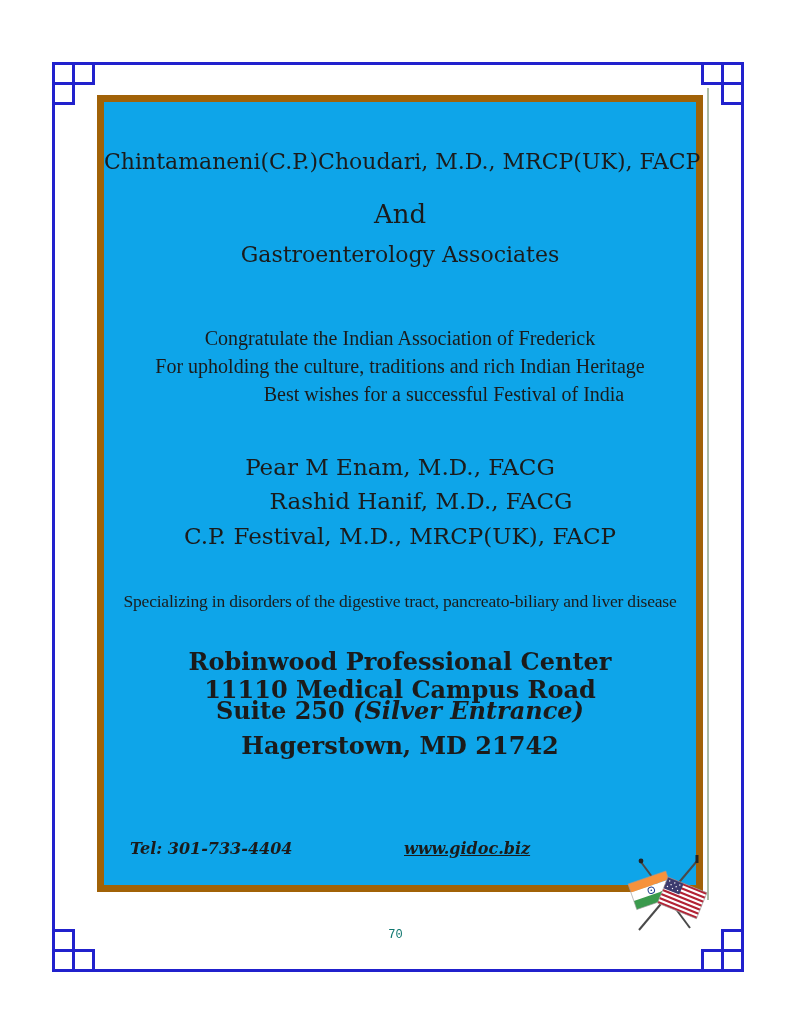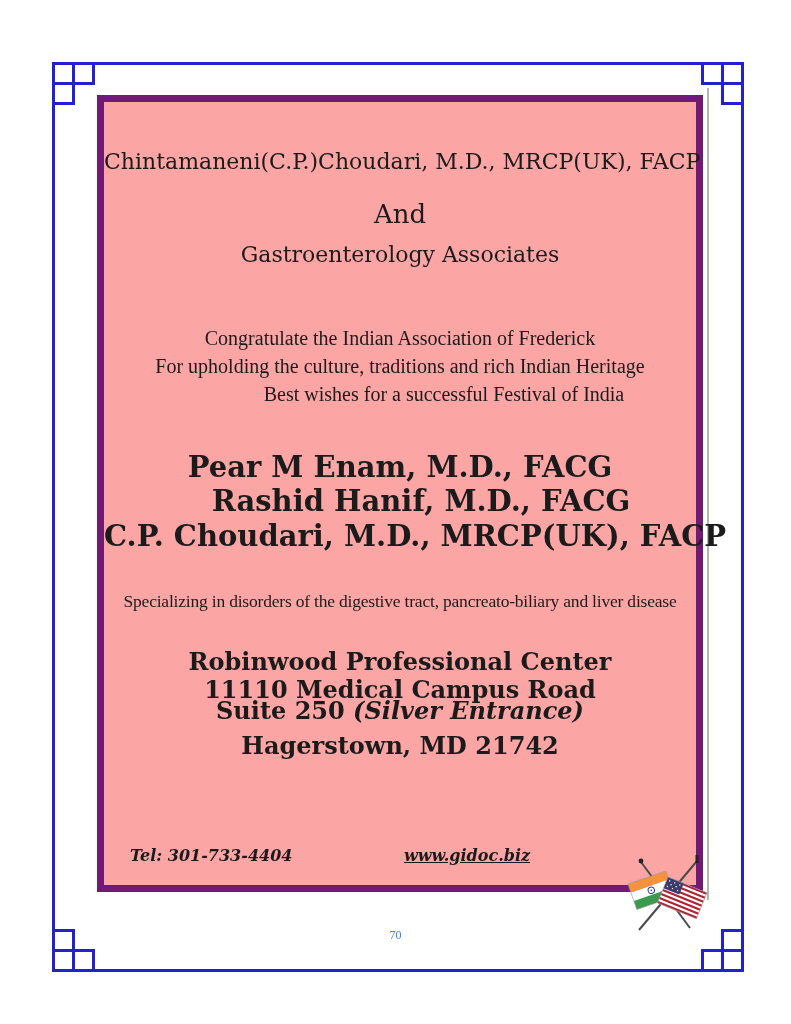--- a/index.html
+++ b/index.html
@@ -24,48 +24,48 @@
   .sq{position:absolute;width:23px;height:23px;border:3px solid #2121cd;box-sizing:border-box;background:transparent;}
   .tl .sq1{left:0;top:0;}   .tl .sq2{left:20px;top:0;}   .tl .sq3{left:0;top:20px;}
   .tr .sq1{right:0;top:0;}  .tr .sq2{right:20px;top:0;}  .tr .sq3{right:0;top:20px;}
   .bl .sq1{left:0;bottom:0;}.bl .sq2{left:20px;bottom:0;}.bl .sq3{left:0;bottom:20px;}
   .br .sq1{right:0;bottom:0;}.br .sq2{right:20px;bottom:0;}.br .sq3{right:0;bottom:20px;}
   
   .green-line{position:absolute;left:707px;top:88px;width:2px;height:812px;background:#abbca7;}
   
   .black-box{
     position:absolute;left:97px;top:95px;width:606px;height:797px;
-    border:7px solid #701a75;box-sizing:border-box;background:#fca5a5;
+    border:7px solid #a16207;box-sizing:border-box;background:#0ea5e9;
   }
   .line{position:absolute;left:0;width:100%;text-align:center;white-space:nowrap;}
   .h1   {top:46px; font-size:22px;line-height:28px;}
   .h2   {top:98px; font-size:26px;line-height:28px;}
   .h3   {top:139px;font-size:22px;line-height:28px;}
   .c1   {top:223px;} .c2{top:251px;} .c3{top:279px;padding-left:44px;}
   .cong {font-family:"Liberation Serif", serif;font-size:20px;line-height:26px;}
   .d1   {top:349px;} .d2{top:383px;margin-left:21px;} .d3{top:418px;}
-  .doc  {font-size:29px;line-height:32px;font-weight:bold;}
+  .doc  {font-size:23px;line-height:32px;}
   .spec {top:487px;font-family:"Liberation Serif", serif;font-size:17.5px;line-height:24px;letter-spacing:-0.2px;}
   .a1   {top:546px;} .a2{top:574px;} .a3{top:595px;} .a4{top:630px;}
   .addr {font-size:24px;line-height:27px;font-weight:bold;}
   .italic-part{font-style:italic;}
   .contact-row{
     position:absolute;left:0;top:736px;width:100%;box-sizing:border-box;
     padding:0 18px 0 26px;display:flex;align-items:baseline;
-    font-size:16px;line-height:22px;font-weight:bold;font-style:italic;margin-top:7px;
+    font-size:16px;line-height:22px;font-weight:bold;font-style:italic;
   }
   .contact-row .tel{flex:1;text-align:left;}
   .contact-row .web{flex:1;text-align:left;text-decoration:underline;}
   .contact-row .fax{flex:1;text-align:right;}
   
   .flags{position:absolute;left:613px;top:853px;width:102px;height:94px;z-index:5;}
   
   .page-number{
     position:absolute;left:0;top:928px;width:100%;text-align:center;
-    font-family:Liberation Serif, serif;font-size:12px;color:#3b82f6;
+    font-family:Liberation Mono, monospace;font-size:12px;color:#0f766e;
   }
 </style>
 </head>
 <body>
 
 <div class="page">
 
   <div class="blue-frame">
     <div class="corner tl">
       <div class="sq sq1"></div>
@@ -96,21 +96,21 @@
     <div class="line h1">Chintamaneni(C.P.)Choudari, M.D., MRCP(UK), FACP</div>
     <div class="line h2">And</div>
     <div class="line h3">Gastroenterology Associates</div>
 
     <div class="line cong c1">Congratulate the Indian Association of Frederick</div>
     <div class="line cong c2">For upholding the culture, traditions and rich Indian Heritage</div>
     <div class="line cong c3">Best wishes for a successful Festival of India</div>
 
     <div class="line doc d1">Pear M Enam, M.D., FACG</div>
     <div class="line doc d2">Rashid Hanif, M.D., FACG</div>
-    <div class="line doc d3">C.P. Choudari, M.D., MRCP(UK), FACP</div>
+    <div class="line doc d3">C.P. Festival, M.D., MRCP(UK), FACP</div>
 
     <div class="line spec">Specializing in disorders of the digestive tract, pancreato-biliary and liver disease</div>
 
     <div class="line addr a1">Robinwood Professional Center</div>
     <div class="line addr a2">11110 Medical Campus Road</div>
     <div class="line addr a3"><span>Suite 250 </span><span class="italic-part">(Silver Entrance)</span></div>
     <div class="line addr a4">Hagerstown, MD 21742</div>
 
     <div class="contact-row">
       <span class="tel">Tel: 301-733-4404</span>

